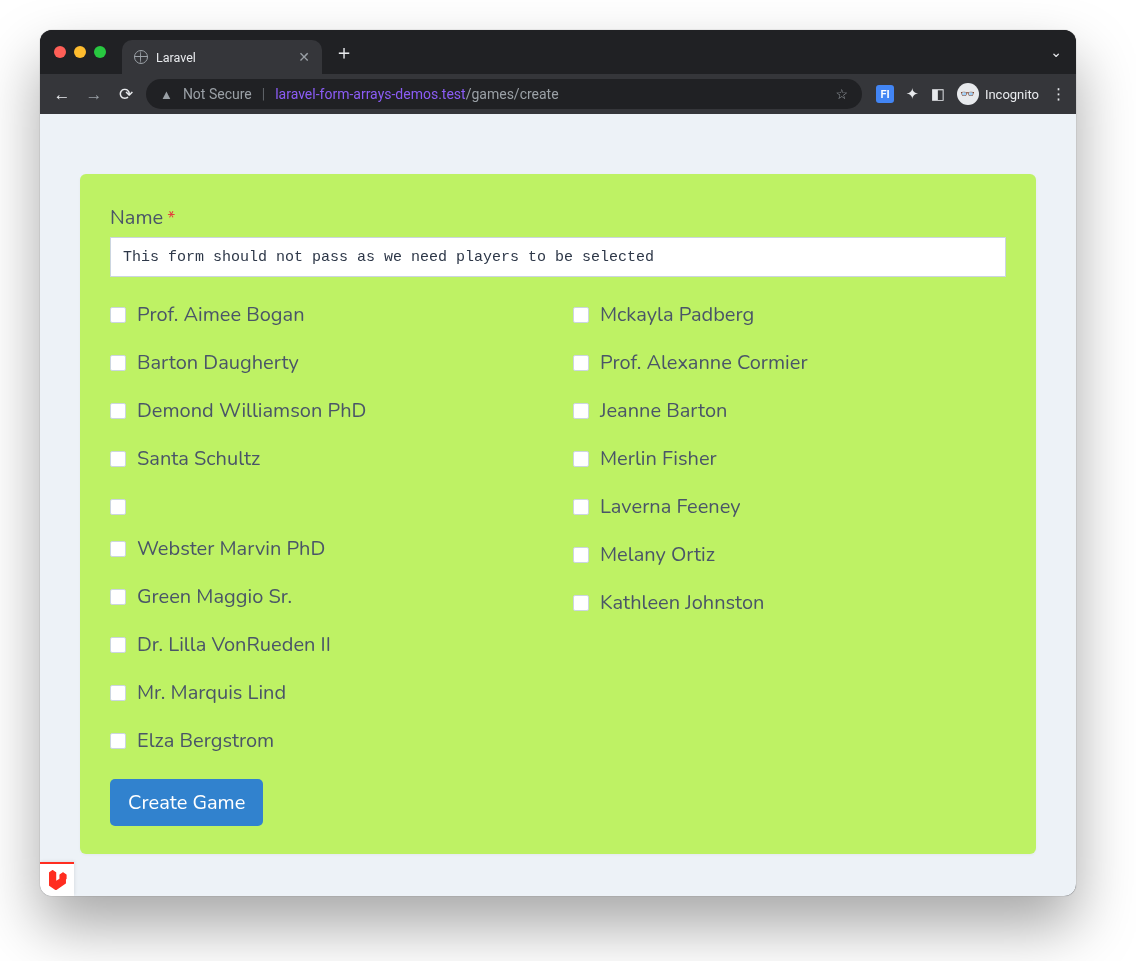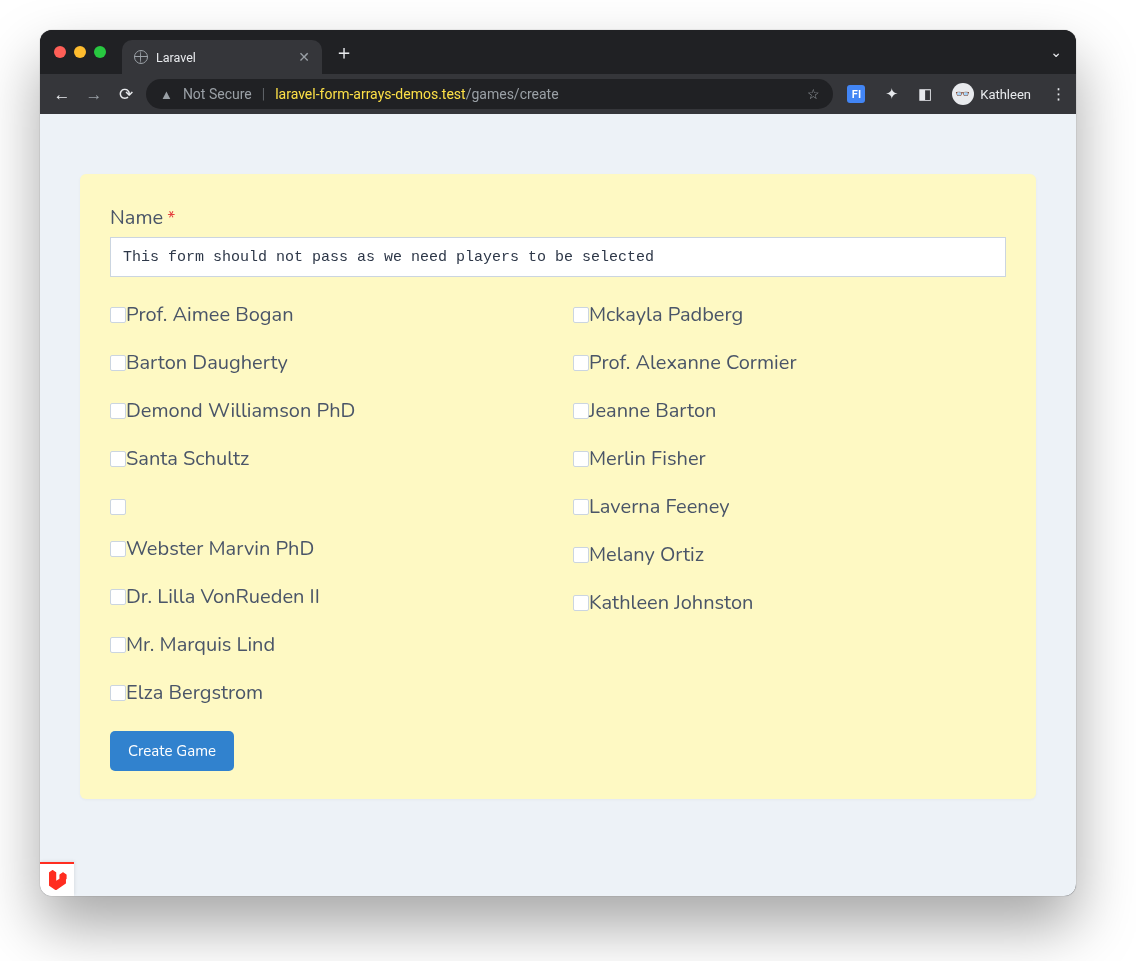--- a/index.html
+++ b/index.html
@@ -82,23 +82,23 @@
       gap: 8px;
     }
     .nav-icn { color:#9aa0a6; width:24px; text-align:center; font-size:17px; }
     .nav-icn.active{color:#e8eaed;}
     .url-field{
       flex:1; height:30px; background:#202124; border-radius:15px;
       display:flex; align-items:center; padding:0 14px; color:#9aa0a6;
       font-size:14px; gap:10px;
     }
     .url-field .warn{font-size:13px;}
-    .url-field .host{color:#fde047;}
+    .url-field .host{color:#8b5cf6;}
     .url-field .path{color:#9aa0a6;}
-    .url-right { display:flex; align-items:center; gap:20px; padding-left:6px;}
+    .url-right { display:flex; align-items:center; gap:12px; padding-left:6px;}
     .url-right .icn{ color:#e8eaed; font-size:15px;}
     .ext-badge{
       width:18px;height:18px; background:#4285f4; border-radius:3px;
       color:#fff; font-size:11px; font-weight:600; display:flex; align-items:center; justify-content:center;
     }
     .incog{
       display:flex;align-items:center;gap:6px;color:#e8eaed;font-size:13px;
     }
     .incog-ic{
       width:22px;height:22px;background:#e8eaed;border-radius:50%;
@@ -107,21 +107,21 @@
 
     
     .viewport{
       flex:1;
       background:#edf2f7;
       overflow:auto;
       font-family: "Nunito", "Segoe UI", -apple-system, sans-serif;
       position:relative;
     }
     .card{
-      background:#fef9c3;
+      background:#bef264;
       border-radius:6px;
       margin: 60px 40px 30px 40px;
       box-shadow: 0 1px 3px rgba(0,0,0,0.04);
       padding: 30px 30px 28px 30px;
     }
     .label-row{
       display:flex; align-items:baseline; gap:4px; margin-bottom:6px;
     }
     .label{
       color:#4a5568; font-size:20px; font-weight:400;
@@ -133,33 +133,33 @@
     }
     .players{
       display:grid; grid-template-columns: 1fr 1fr;
       column-gap:30px;
       margin-top:24px;
       grid-auto-flow: column;
       
     }
     .col{ display:flex; flex-direction:column; gap:20px;}
     .chk{
-      display:flex; align-items:flex-start; gap:0;
+      display:flex; align-items:flex-start; gap:11px;
       color:#4a5568; font-size:20px; line-height:1.4;
     }
     .chk input[type=checkbox]{
       margin-top:6px;
       width:16px; height:16px; appearance:none;
       border:1.5px solid #cbd5e0; border-radius:2px;
       background:#fff; cursor:pointer;
     }
     .btn{
       margin-top:24px;
       background:#3182ce; color:#fff; border:none;
-      padding:10px 18px; font-size:15px; border-radius:5px;
+      padding:10px 18px; font-size:20px; border-radius:5px;
       font-family:inherit; cursor:pointer;
     }
     .laravel-badge{
       position:absolute; left:0; bottom:0;
       width:34px; height:34px; background:#fff;
       border-top:2px solid #ff2d20;
       display:flex; align-items:center; justify-content:center;
       box-shadow: 1px -1px 3px rgba(0,0,0,0.08);
     }
     .laravel-badge svg{width:20px;height:20px;}
@@ -198,21 +198,21 @@
       </span>
       <span style="flex:1"></span>
       <span class="icn">☆</span>
     </div>
     <div class="url-right">
       <span class="ext-badge">FI</span>
       <span class="icn">✦</span>
       <span class="icn">◧</span>
       <span class="incog">
         <span class="incog-ic">👓</span>
-        <span>Kathleen</span>
+        <span>Incognito</span>
       </span>
       <span class="icn">⋮</span>
     </div>
   </div>
 
   <div class="viewport">
     <div class="card">
       <div class="label-row">
         <span class="label">Name</span>
         <span class="req">*</span>
@@ -238,20 +238,24 @@
               </label>
               <label class="chk">
                 <input type="checkbox" style="">
               </label>
               <label class="chk">
                 <input type="checkbox" style="">
                 <span>Webster Marvin PhD</span>
               </label>
               <label class="chk">
                 <input type="checkbox" style="">
+                <span>Green Maggio Sr.</span>
+              </label>
+              <label class="chk">
+                <input type="checkbox" style="">
                 <span>Dr. Lilla VonRueden II</span>
               </label>
               <label class="chk">
                 <input type="checkbox" style="">
                 <span>Mr. Marquis Lind</span>
               </label>
               <label class="chk">
                 <input type="checkbox" style="">
                 <span>Elza Bergstrom</span>
               </label>

